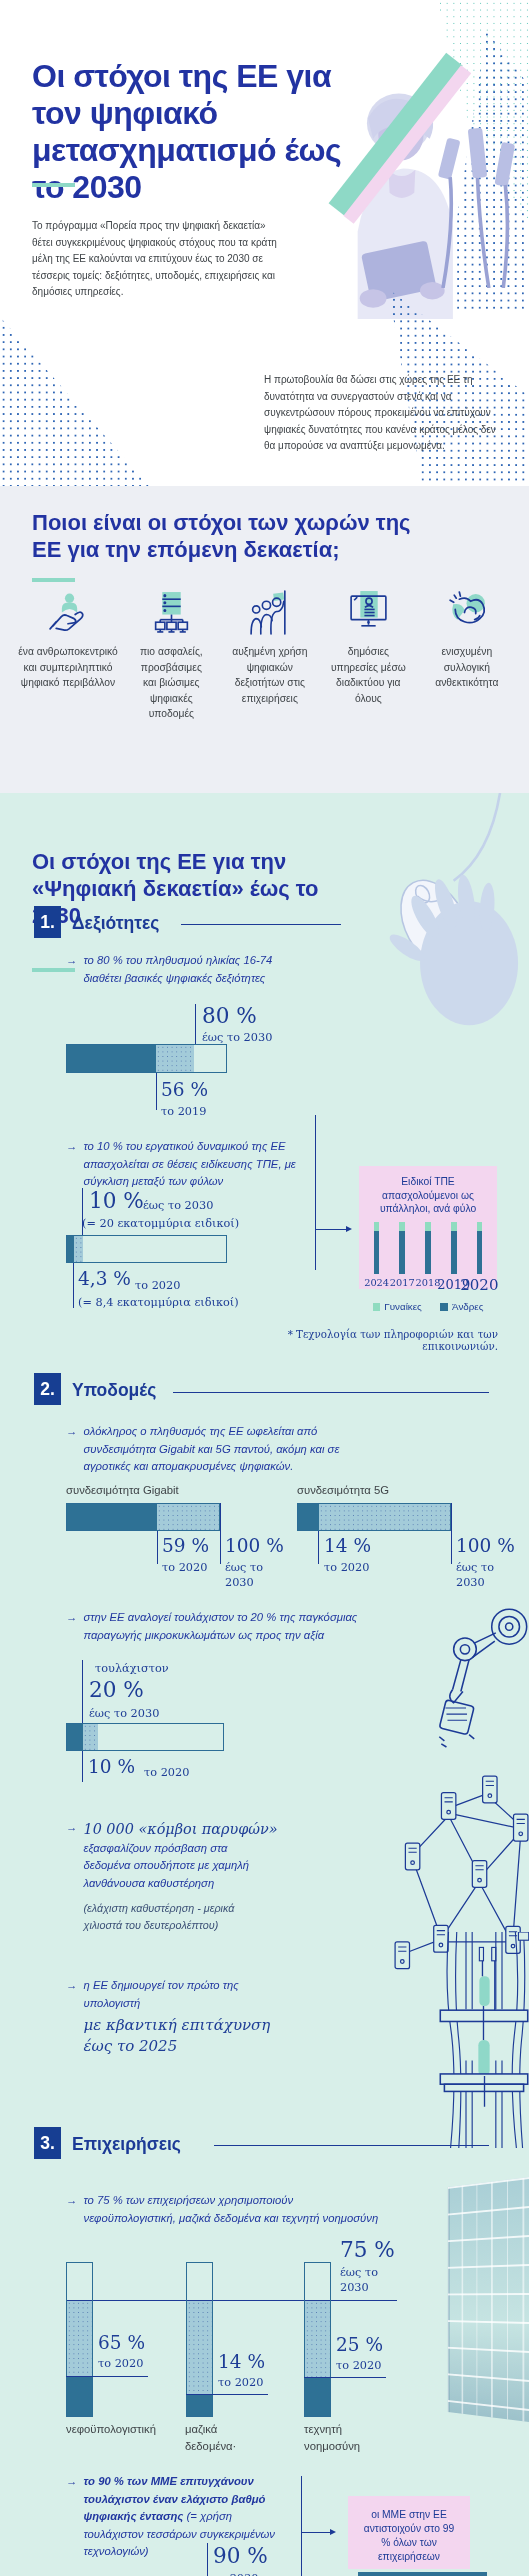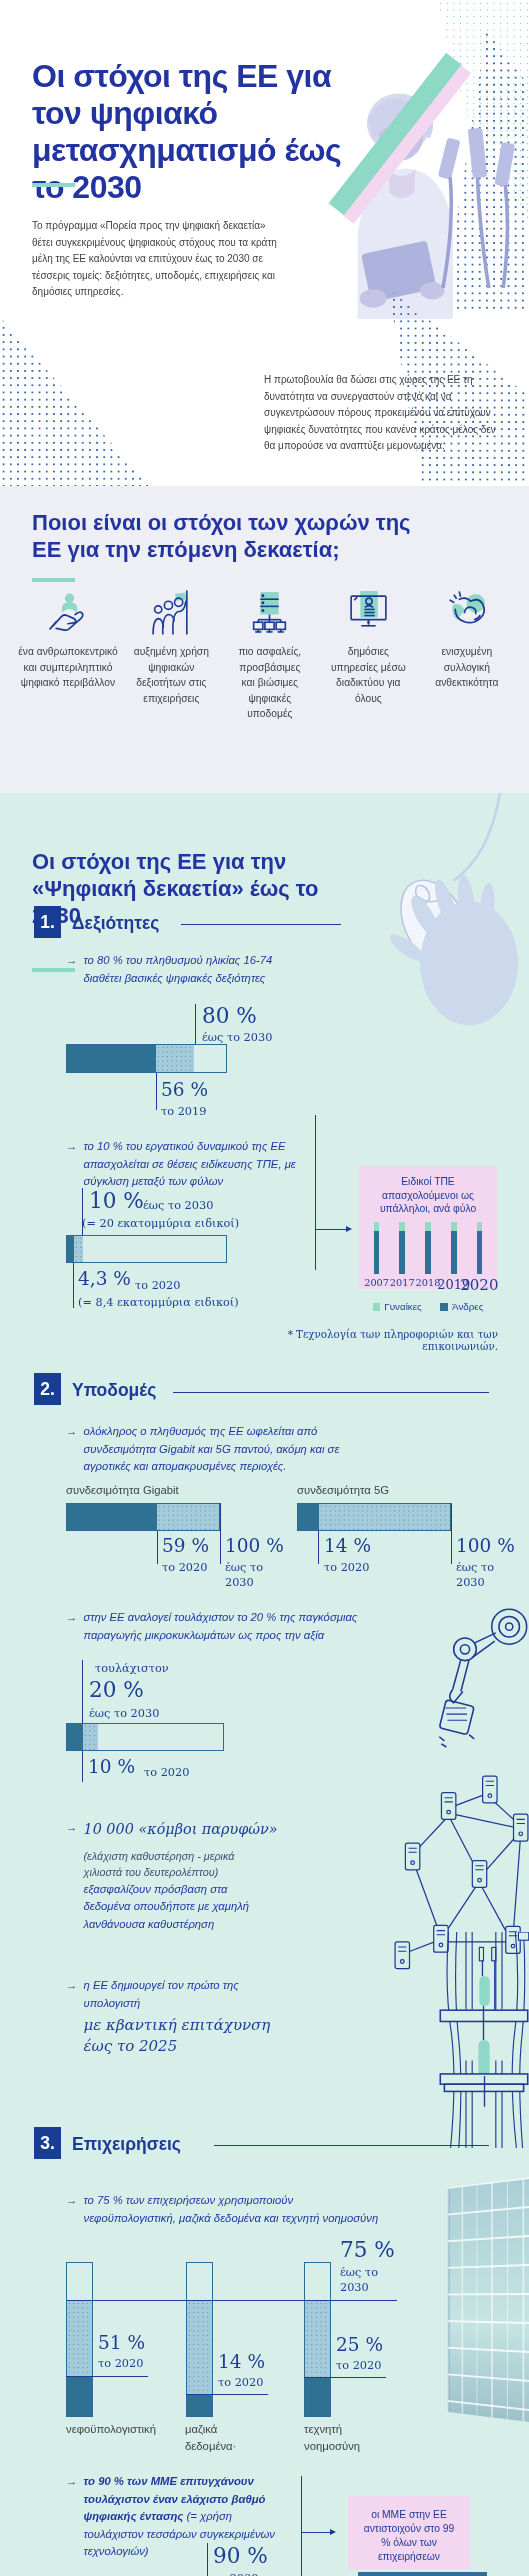--- a/index.html
+++ b/index.html
@@ -95,35 +95,20 @@
         <g fill="none" stroke="#1c3a96" stroke-width="3.4" stroke-linejoin="round" stroke-linecap="round">
           <path d="M14 70 L30 52 q5 -5 11 -2 l14 6 q5 3 2 8 l-14 2"></path>
           <path d="M57 48 q10 -8 14 -2 q3 5 -4 11 L45 76 q-5 4 -11 2 L20 75"></path>
           <path d="M8 76 L20 62"></path>
         </g>
       </svg>
       <div class="caption" style="width:101px">ένα ανθρωποκεντρικό και συμπεριληπτικό ψηφιακό περιβάλλον</div>
     </div>
     <div class="gcol">
       <svg width="45" height="45" viewBox="0 0 88 88">
-        <path d="M52 6 L72 6 L72 20 L52 20 Z" fill="#8fd8c8" transform="rotate(-8 62 13)"></path>
-        <g fill="none" stroke="#1c3a96" stroke-width="3.2" stroke-linecap="round">
-          <line x1="74" y1="2" x2="74" y2="86"></line>
-          <circle cx="18" cy="38" r="7"></circle>
-            <path d="M8 86 q0 -28 10 -30 q8 0 10 16"></path>
-          <circle cx="38" cy="30" r="8"></circle>
-            <path d="M27 86 q-1 -36 11 -38 q9 0 11 12"></path>
-          <circle cx="58" cy="24" r="8"></circle>
-            <path d="M47 86 q-2 -42 11 -44 q7 1 12 -10 L72 22"></path>
-        </g>
-      </svg>
-      <div class="caption" style="width:86px">αυξημένη χρήση ψηφιακών δεξιοτήτων στις επιχειρήσεις</div>
-    </div>
-    <div class="gcol">
-      <svg width="45" height="45" viewBox="0 0 88 88">
         <rect x="26" y="4" width="36" height="44" fill="#8fd8c8"></rect>
         <g fill="none" stroke="#1c3a96" stroke-width="3.2">
           <line x1="26" y1="18" x2="62" y2="18"></line>
             <line x1="26" y1="32" x2="62" y2="32"></line>
           <circle cx="31" cy="11" r="1.4" fill="#1c3a96"></circle>
             <circle cx="31" cy="25" r="1.4" fill="#1c3a96"></circle>
             <circle cx="31" cy="40" r="1.4" fill="#1c3a96"></circle>
           <line x1="44" y1="48" x2="44" y2="58"></line>
           <path d="M22 58 L66 58"></path>
           <line x1="22" y1="58" x2="22" y2="63"></line>
@@ -137,20 +122,35 @@
             <line x1="66" y1="77" x2="66" y2="82"></line>
           <line x1="16" y1="82" x2="28" y2="82"></line>
             <line x1="38" y1="82" x2="50" y2="82"></line>
             <line x1="60" y1="82" x2="72" y2="82"></line>
         </g>
       </svg>
       <div class="caption" style="width:77px">πιο ασφαλείς, προσβάσιμες και βιώσιμες ψηφιακές υποδομές</div>
     </div>
     <div class="gcol">
       <svg width="45" height="45" viewBox="0 0 88 88">
+        <path d="M52 6 L72 6 L72 20 L52 20 Z" fill="#8fd8c8" transform="rotate(-8 62 13)"></path>
+        <g fill="none" stroke="#1c3a96" stroke-width="3.2" stroke-linecap="round">
+          <line x1="74" y1="2" x2="74" y2="86"></line>
+          <circle cx="18" cy="38" r="7"></circle>
+            <path d="M8 86 q0 -28 10 -30 q8 0 10 16"></path>
+          <circle cx="38" cy="30" r="8"></circle>
+            <path d="M27 86 q-1 -36 11 -38 q9 0 11 12"></path>
+          <circle cx="58" cy="24" r="8"></circle>
+            <path d="M47 86 q-2 -42 11 -44 q7 1 12 -10 L72 22"></path>
+        </g>
+      </svg>
+      <div class="caption" style="width:86px">αυξημένη χρήση ψηφιακών δεξιοτήτων στις επιχειρήσεις</div>
+    </div>
+    <div class="gcol">
+      <svg width="45" height="45" viewBox="0 0 88 88">
         <rect x="28" y="2" width="34" height="52" fill="#8fd8c8"></rect>
         <g fill="none" stroke="#1c3a96" stroke-width="3.2">
           <rect x="10" y="12" width="68" height="46" rx="2"></rect>
           <circle cx="45" cy="22" r="6"></circle>
             <path d="M37 34 q8 -7 16 0"></path>
           <line x1="36" y1="38" x2="56" y2="38"></line>
             <line x1="36" y1="44" x2="56" y2="44"></line>
             <line x1="36" y1="50" x2="56" y2="50"></line>
           <line x1="44" y1="58" x2="44" y2="68"></line>
             <line x1="30" y1="70" x2="58" y2="70"></line>
@@ -238,21 +238,21 @@
   <div class="abs" style="left:346px;top:1226px;width:0;height:0;border-left:6.2px solid #1c3a96;border-top:3.6px solid transparent;border-bottom:3.6px solid transparent"></div>
 
   <div class="abs pinkbox" style="left:359px;top:1166px;width:138px;height:123px;padding:9.3px 7.2px 0">
     <div style="text-align:center;color:#1c3a96;font-size:10.3px;line-height:13.4px;font-weight:500">Ειδικοί ΤΠΕ απασχολούμενοι ως υπάλληλοι, ανά φύλο</div>
     <div style="display:flex;justify-content:center;gap:4.1px;margin-top:6.2px">
       <div class="gb-col">
         <div class="gb-bar">
             <div style="background: rgb(143, 220, 192); height: 17%;"></div>
             <div style="background: rgb(46, 113, 149); height: 83%;"></div>
           </div>
-        <span class="serif" style="font-size:9.8px;margin-top:3.1px">2007</span>
+        <span class="serif" style="font-size:9.8px;margin-top:3.1px">2024</span>
       </div>
       <div class="gb-col">
         <div class="gb-bar">
             <div style="background: rgb(143, 220, 192); height: 17%;"></div>
             <div style="background: rgb(46, 113, 149); height: 83%;"></div>
           </div>
         <span class="serif" style="font-size:9.8px;margin-top:3.1px">2017</span>
       </div>
       <div class="gb-col">
         <div class="gb-bar">
@@ -282,21 +282,21 @@
     </div>
   </div>
   <div class="abs fnote" style="left:258px;top:1328px;width:240px;text-align:right">* Τεχνολογία των πληροφοριών και των επικοινωνιών.</div>
 
   <div class="abs numbox" style="left:34px;top:1373px">2.</div>
   <div class="abs seclabel" style="left:72px;top:1380px">Υποδομές</div>
   <div class="abs secrule" style="left:173px;top:1392px;width:316px"></div>
 
   <div class="abs bullet" style="left:66px;top:1423px;width:289px">
     <span class="arrow">→</span>
-    <span>ολόκληρος ο πληθυσμός της ΕΕ ωφελείται από συνδεσιμότητα Gigabit και 5G παντού, ακόμη και σε αγροτικές και απομακρυσμένες περιοχές.</span>
+    <span>ολόκληρος ο πληθυσμός της ΕΕ ωφελείται από συνδεσιμότητα Gigabit και 5G παντού, ακόμη και σε αγροτικές και απομακρυσμένες ψηφιακών.</span>
   </div>
 
   <div class="abs para" style="left:66px;top:1482px;font-size:11.3px">συνδεσιμότητα Gigabit</div>
   <div class="hbar" style="left:66px;top:1503px;width:154px;height:28px">
     <div class="seg hatch" style="width: 41%; left: 59%;"></div>
     <div class="seg fill" style="width: 59%;"></div>
   </div>
   <div class="tick" style="left:157px;top:1531px;height:33px"></div>
   <div class="tick" style="left:220px;top:1503px;height:61px"></div>
   <div class="lab num-lg" style="left:162px;top:1537px">59 %</div>
@@ -348,22 +348,22 @@
       <rect x="8" y="196" width="56" height="56" rx="6" transform="rotate(14 36 224)"></rect>
       <path d="M14 206 h40 M16 218 h40 M18 230 h38" stroke-width="2"></path>
       <path d="M2 262 l10 8 M6 276 l10 6 M60 258 l10 8"></path>
     </g>
   </svg>
 
   <div class="abs bullet" style="left:66px;top:1819px;width:237px">
     <span class="arrow">→</span>
     <div>
       <div class="qbig" style="font-size:14.4px">10 000 «κόμβοι παρυφών»</div>
+      <div style="width:170px">εξασφαλίζουν πρόσβαση στα δεδομένα οπουδήποτε με χαμηλή λανθάνουσα καθυστέρηση</div>
       <div style="margin-top:8.2px;width:170px;color:#3c5177;font-size:10.8px;line-height:16.5px">(ελάχιστη καθυστέρηση - μερικά χιλιοστά του δευτερολέπτου)</div>
-      <div style="width:170px">εξασφαλίζουν πρόσβαση στα δεδομένα οπουδήποτε με χαμηλή λανθάνουσα καθυστέρηση</div>
     </div>
   </div>
 
   <svg class="abs" style="left:392px;top:1772px" width="138" height="206" viewBox="0 0 268 400">
     <g stroke="#1c3a96" stroke-width="2.4" fill="#d8efe9">
       <path d="M110 70 L190 40 M110 80 L250 110 M40 160 L110 85 M110 85 L170 200 M190 50 L250 105 M170 205 L250 115 M40 170 L95 320 M95 325 L170 212 M95 325 L30 350 M95 330 L230 330 M170 215 L230 325 M250 120 L235 320"></path>
       <g>
         <rect x="96" y="40" width="28" height="52" rx="4"></rect>
           <rect x="176" y="8" width="28" height="52" rx="4"></rect>
         <rect x="26" y="138" width="28" height="52" rx="4"></rect>
@@ -444,21 +444,21 @@
     </div>
 
     <div class="abs" style="left:0;top:0;width:85px;height:100%">
       <div class="abs" style="left:0;top:0;bottom:0;width:27px;border:1px solid #2c6d96">
         <div class="hatch" style="position: absolute; left: 0px; right: 0px; height: 49%; bottom: 26%;"></div>
         <div class="fill" style="position: absolute; left: 0px; right: 0px; bottom: 0px; height: 26%;"></div>
       </div>
       <div class="vline" style="left: 0px; width: 82px; bottom: 26%;"></div>
       <div class="abs" style="left: 32px; bottom: 26%;">
         <div style="margin-bottom:5.2px">
-            <div class="serif num-lg">51 %</div>
+            <div class="serif num-lg">65 %</div>
         <div class="serif sub" style="margin-top:3.1px">το 2020</div>
           </div>
       </div>
     </div>
     <div class="abs" style="left:120px;top:0;width:85px;height:100%">
       <div class="abs" style="left:0;top:0;bottom:0;width:27px;border:1px solid #2c6d96">
         <div class="hatch" style="position: absolute; left: 0px; right: 0px; height: 61%; bottom: 14%;"></div>
         <div class="fill" style="position: absolute; left: 0px; right: 0px; bottom: 0px; height: 14%;"></div>
       </div>
       <div class="vline" style="left: 0px; width: 82px; bottom: 14%;"></div>

